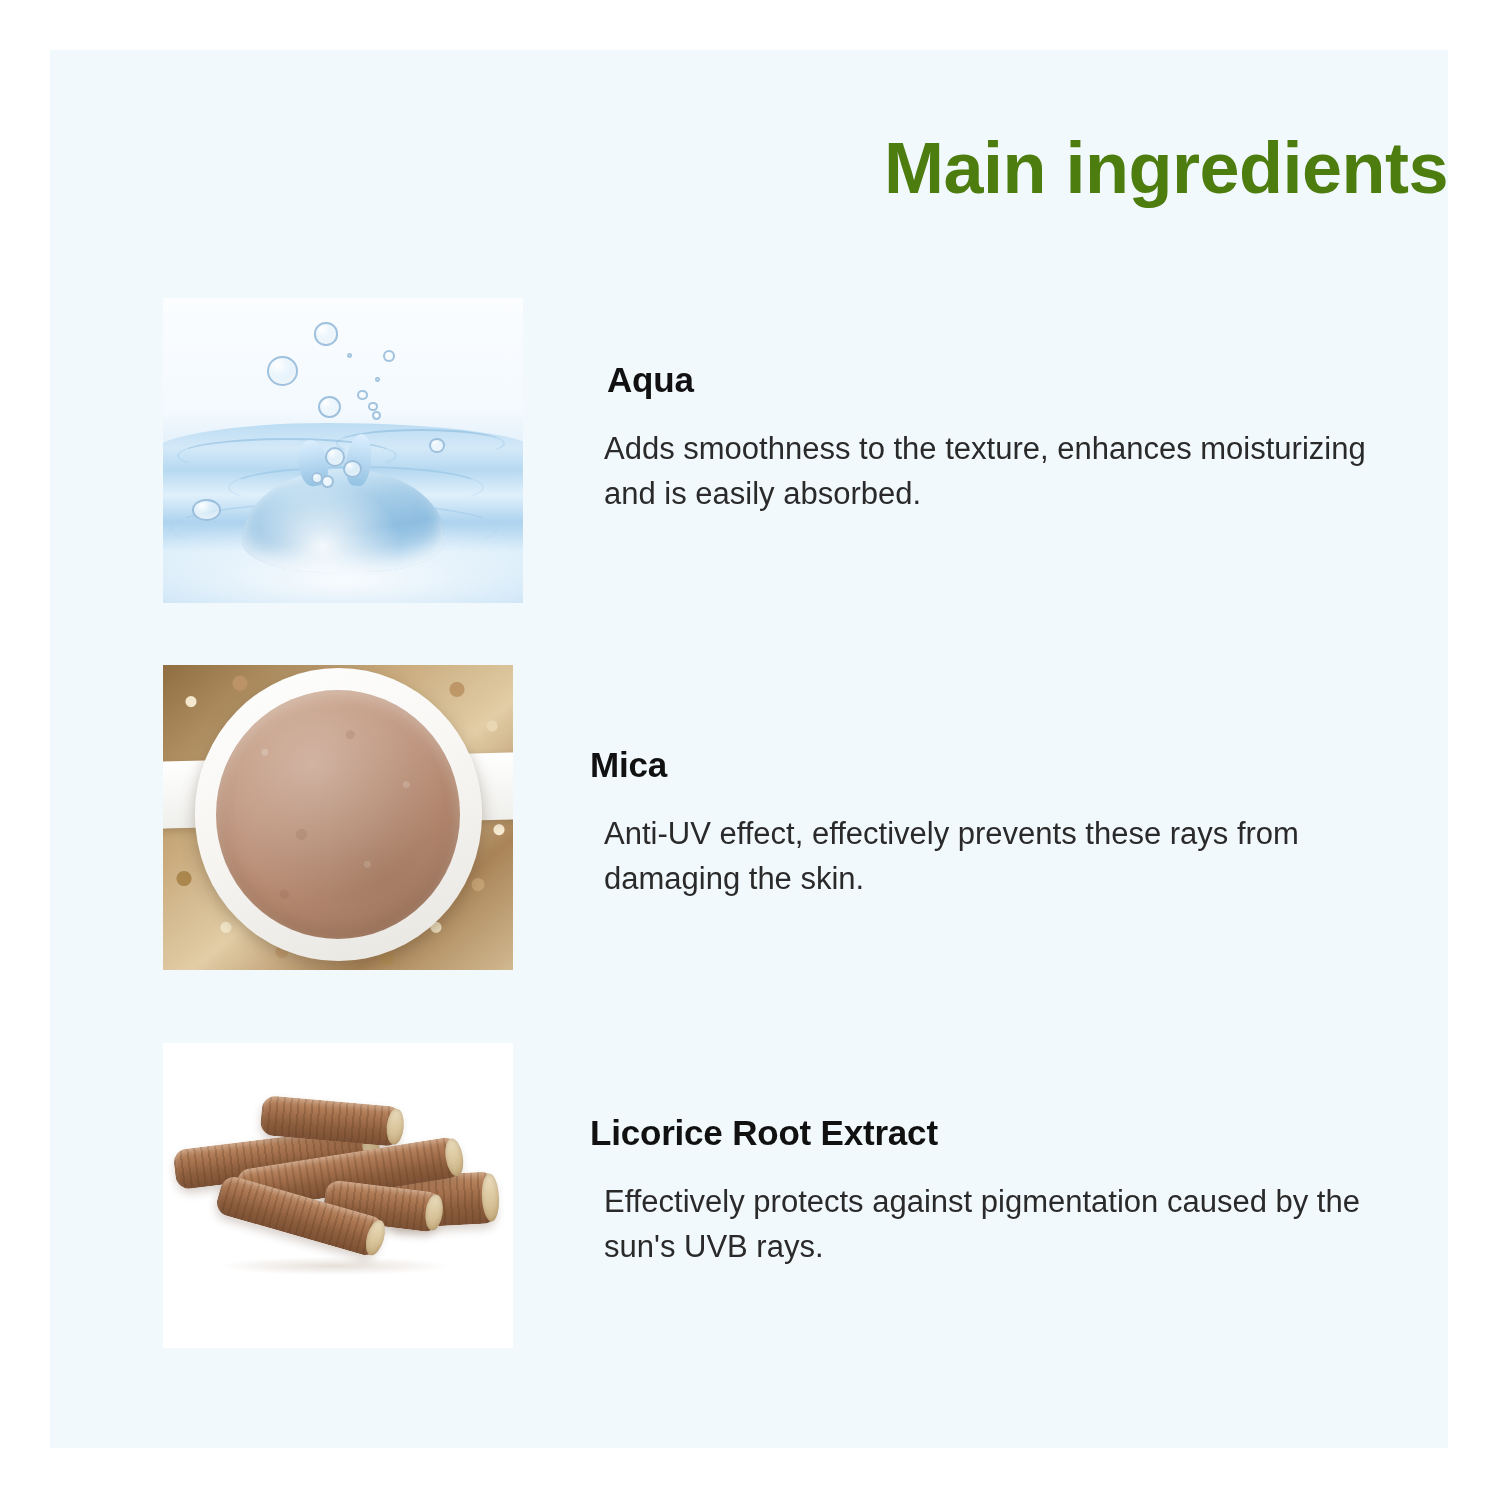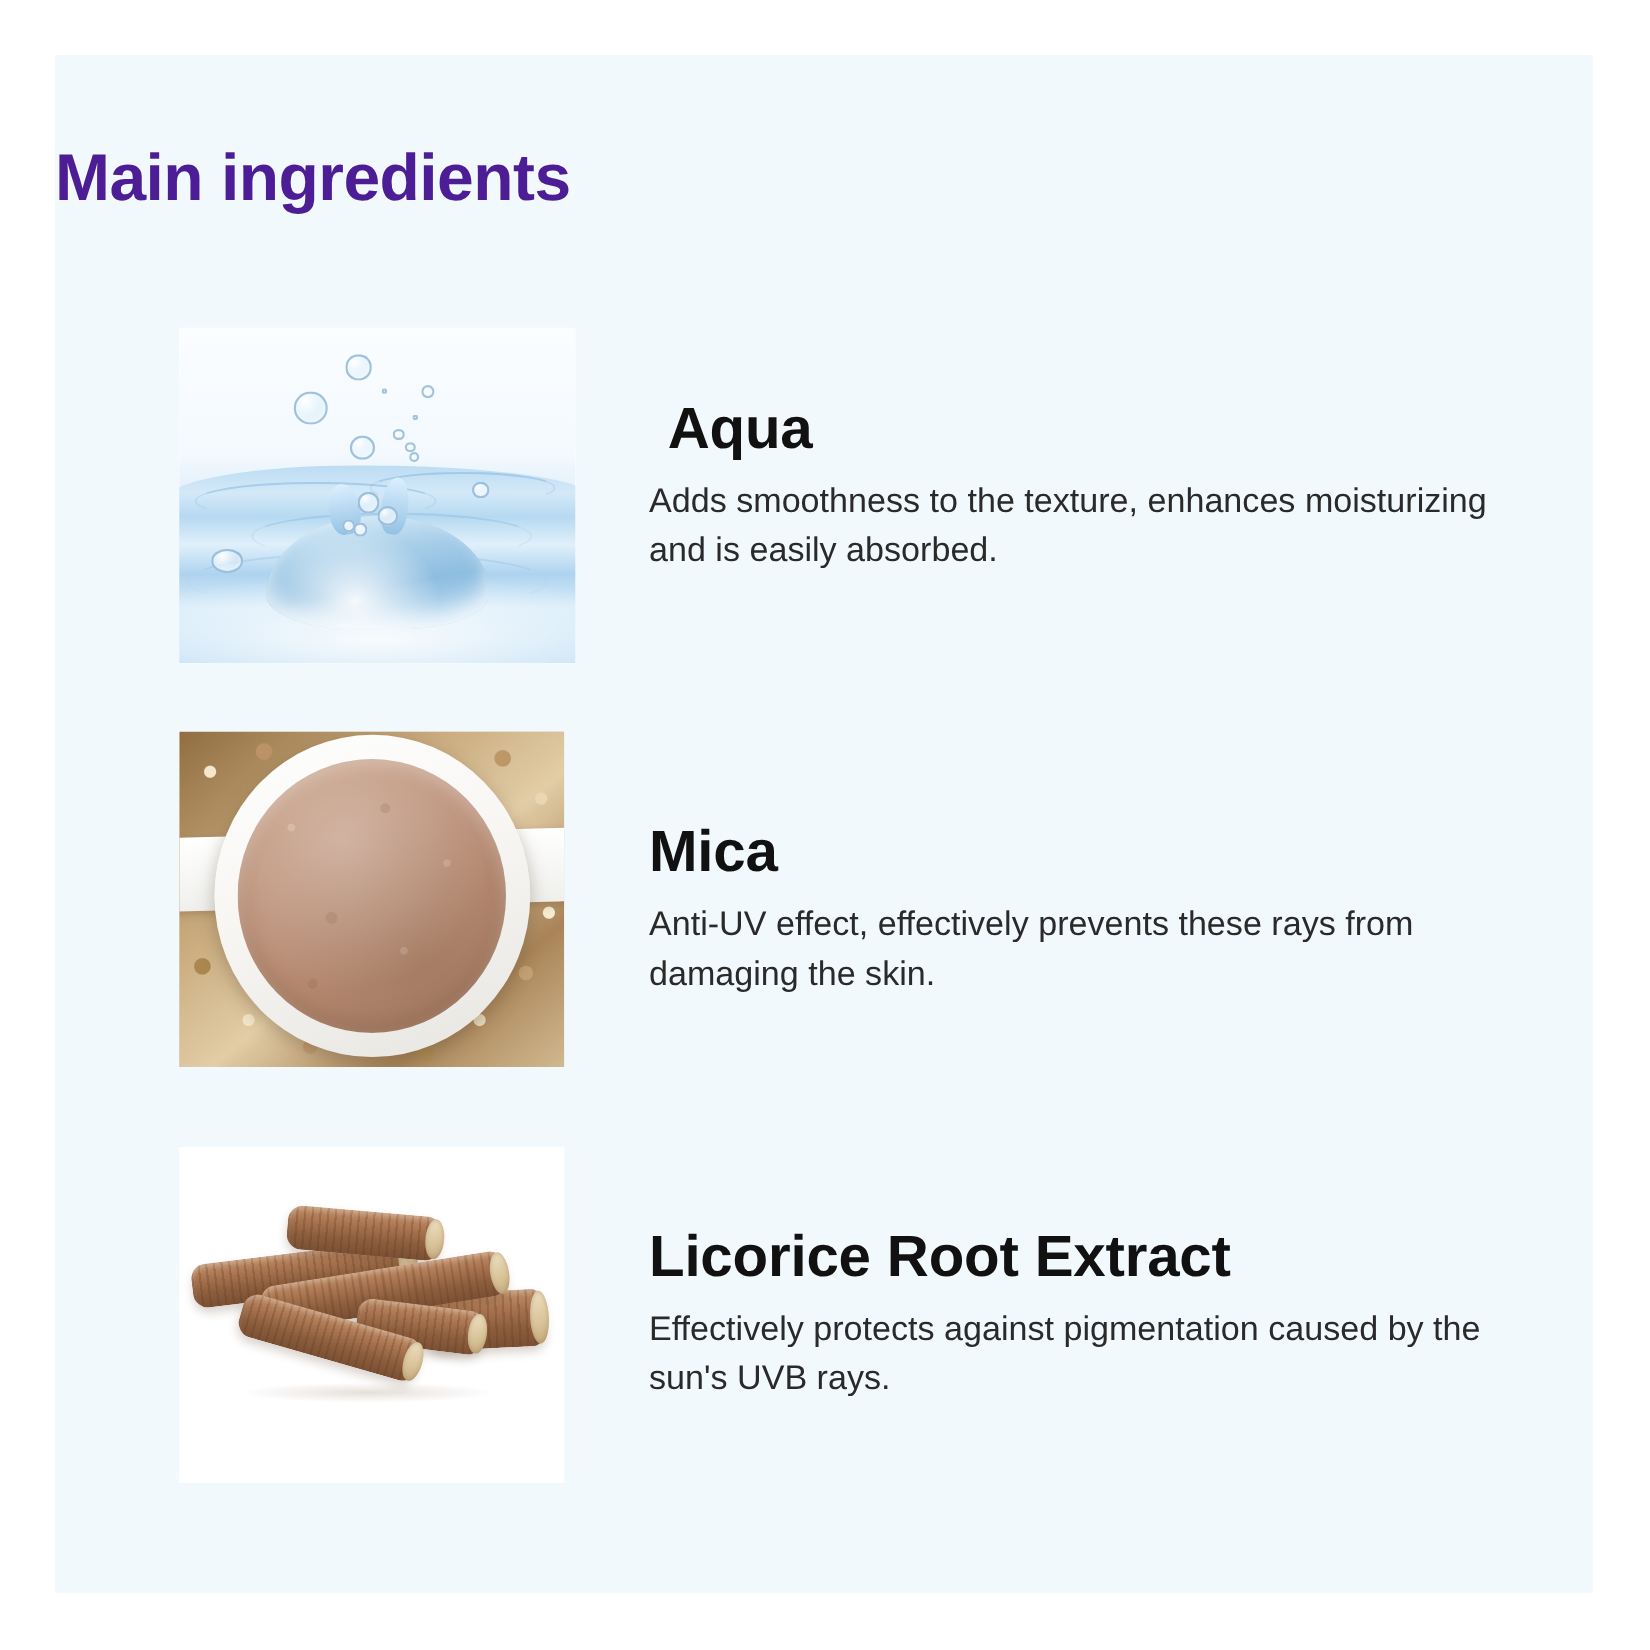--- a/index.html
+++ b/index.html
@@ -21,25 +21,25 @@
     width: 1398px;
     height: 1398px;
     background: #f2f9fd;
   }
 
   .page-title {
     position: absolute;
     left: 0;
     top: 82px;
     width: 1398px;
-    text-align: left;
-    font-size: 60px;
+    text-align: right;
+    font-size: 72px;
     font-weight: bold;
     letter-spacing: -0.5px;
-    color: #4c1d95;
+    color: #4d7c0f;
     line-height: 1;
     white-space: nowrap;
   }
 
   .ingredient-row {
     position: absolute;
     left: 113px;
     width: 1270px;
     height: 310px;
   }
@@ -67,35 +67,35 @@
     height: 305px;
     display: flex;
     flex-direction: column;
     justify-content: center;
   }
   .row-1 .ingredient-text { justify-content: flex-start; padding-top: 62px; box-sizing: border-box; }
   .row-2 .ingredient-text { justify-content: flex-start; padding-top: 80px; box-sizing: border-box; }
   .row-3 .ingredient-text { justify-content: flex-start; padding-top: 70px; box-sizing: border-box; }
 
   .ingredient-name {
-    font-size: 53px;
+    font-size: 35px;
     font-weight: bold;
     color: #111111;
     line-height: 1.12;
     margin: 0 0 14px 0;
     letter-spacing: -0.2px;
   }
   .row-1 .ingredient-name { margin-left: 17px; }
 
   .ingredient-desc {
     font-size: 31px;
     font-weight: 400;
     color: #2a2a2a;
     line-height: 1.45;
-    margin: 0;
+    margin: 14px;
     max-width: 770px;
   }
 
   
   .water-scene {
     position: absolute;
     inset: 0;
     background: linear-gradient(#fbfdff 0%, #f3f9fe 38%, #e7f2fb 46%, #dceefb 60%, #cfe6f8 82%, #e9f4fc 100%);
   }
   .water-surface {

